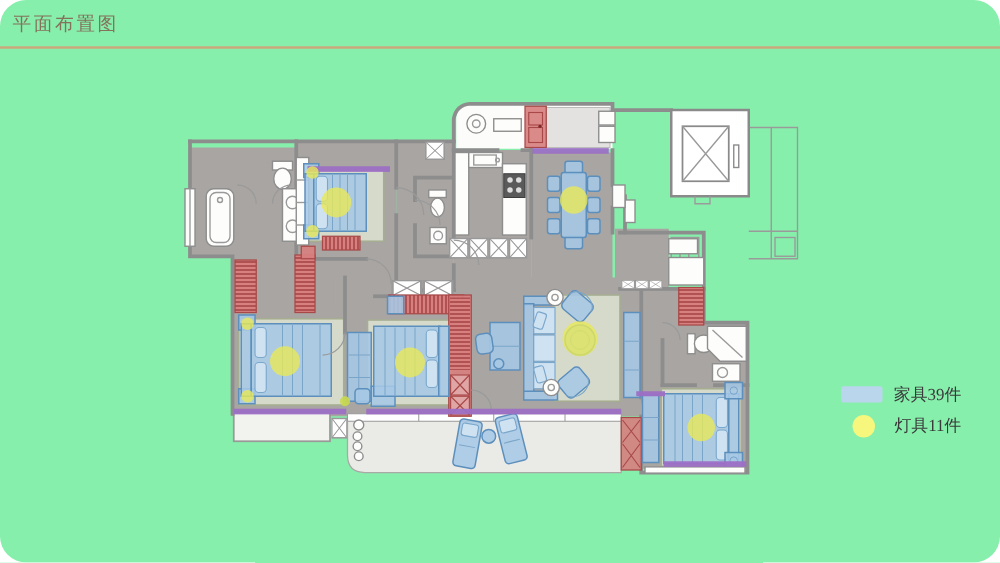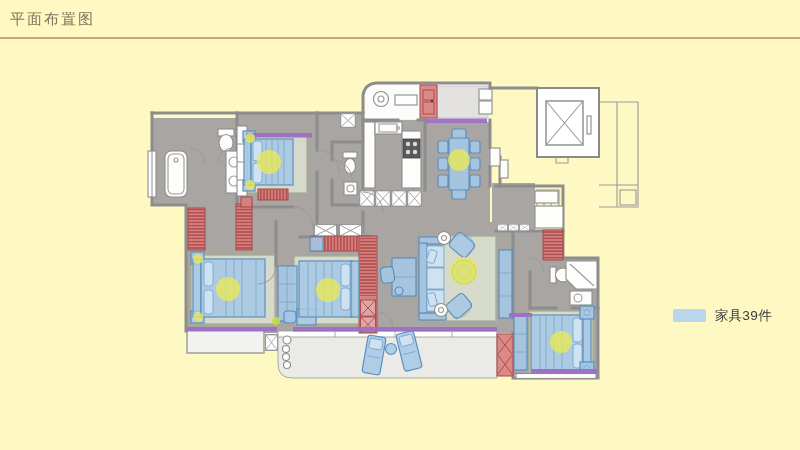--- a/index.html
+++ b/index.html
@@ -1,17 +1,17 @@
 <!DOCTYPE html>
 <html style="--floor: #a8a5a2; --wall: #8d8d8d; --furniture: #a6c8e6; --woodwork: #d88080; --curtain: #9c6fc5; --carpet: #d7dccd; --light: #e9e957; --balcony: #eaeae6;"><head>
 <meta charset="utf-8">
 <style>
   html,body{margin:0;padding:0;background:#fff;}
-  .stage{position:relative;width:800px;height:450px;background:#fef9c3;overflow:hidden;
-         font-family:Liberation Mono, monospace;}
+  .stage{position:relative;width:800px;height:450px;background:#86efac;overflow:hidden;
+         font-family:Liberation Serif, serif;border-radius:21px;}
   .hdr-title{position:absolute;left:10px;top:10px;font-size:15px;letter-spacing:2px;
              color:#85725c;font-weight:500;}
   .hdr-rule{position:absolute;left:0;top:37px;width:800px;height:2px;background:#c9a97b;}
   svg.plan{position:absolute;left:0;top:0;}
   
   .floor{fill:var(--floor,#a8a5a2);}
   .balc{fill:var(--balcony,#eaeae6);stroke:#a9a9a5;stroke-width:1;}
   .w{stroke:var(--wall,#8d8d8d);stroke-width:3;fill:none;stroke-linecap:square;}
   .wt{stroke:#9a9a9a;stroke-width:1.1;fill:none;}
   .fx{fill:#fdfdfc;stroke:#8d8d8d;stroke-width:1.1;}
@@ -365,14 +365,18 @@
       <circle class="lt" cx="328" cy="290" r="12"></circle>
       <circle class="lt" cx="561" cy="342" r="11"></circle>
     </g>
   </svg>
 
   <div class="legend">
     <div class="legend-row">
       <span class="swatch-box" style="background: rgb(185, 214, 236);"></span>
       <span class="legend-label">家具39件</span>
     </div>
+    <div class="legend-row">
+      <span class="swatch-box circle" style="background: rgb(247, 247, 125);"></span>
+      <span class="legend-label">灯具11件</span>
+    </div>
   </div>
 </div>
 
 </body></html>

